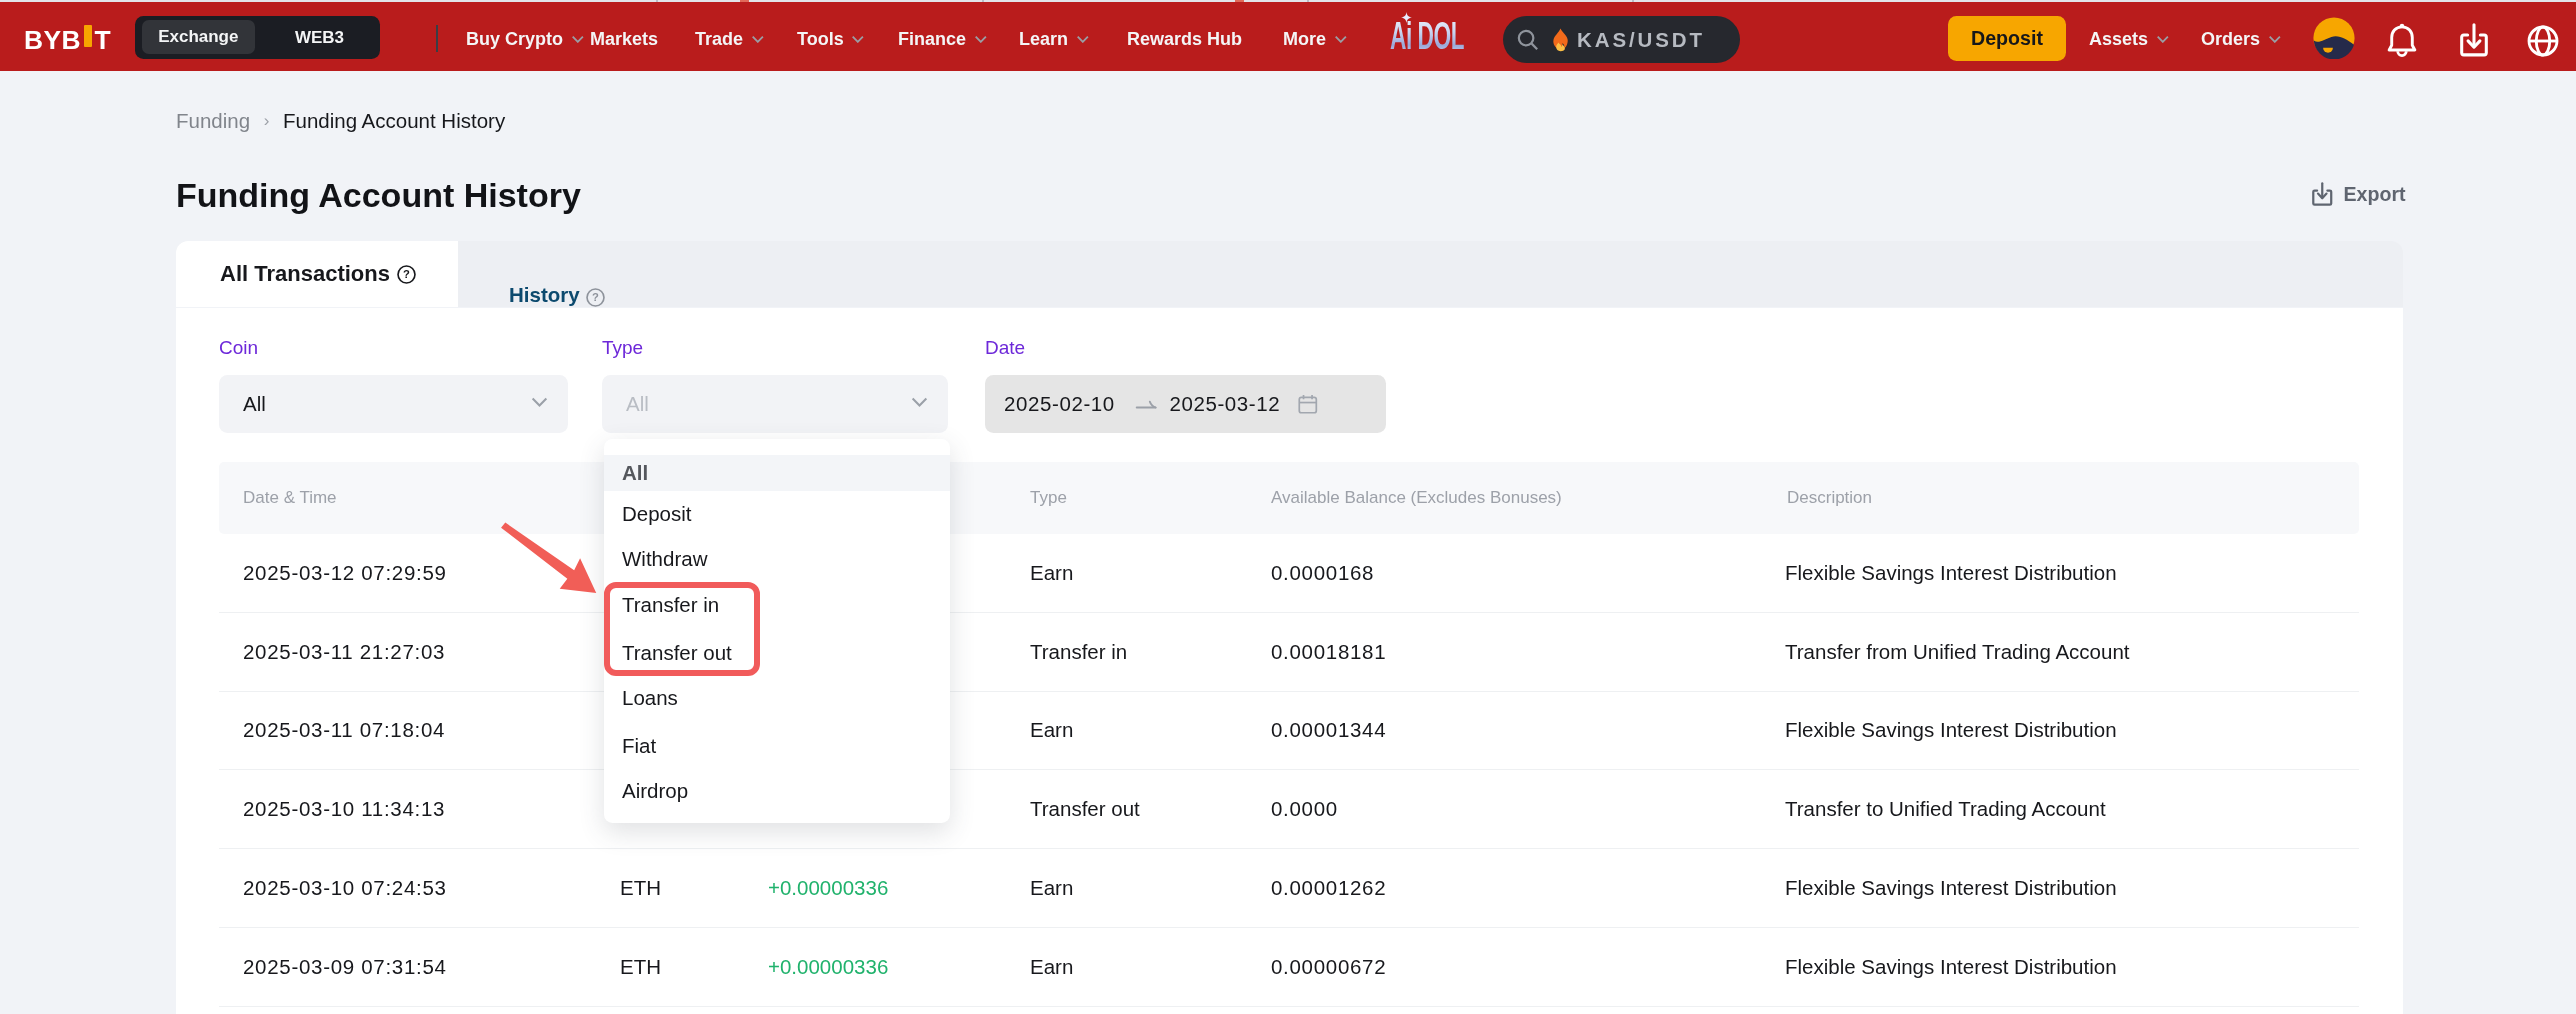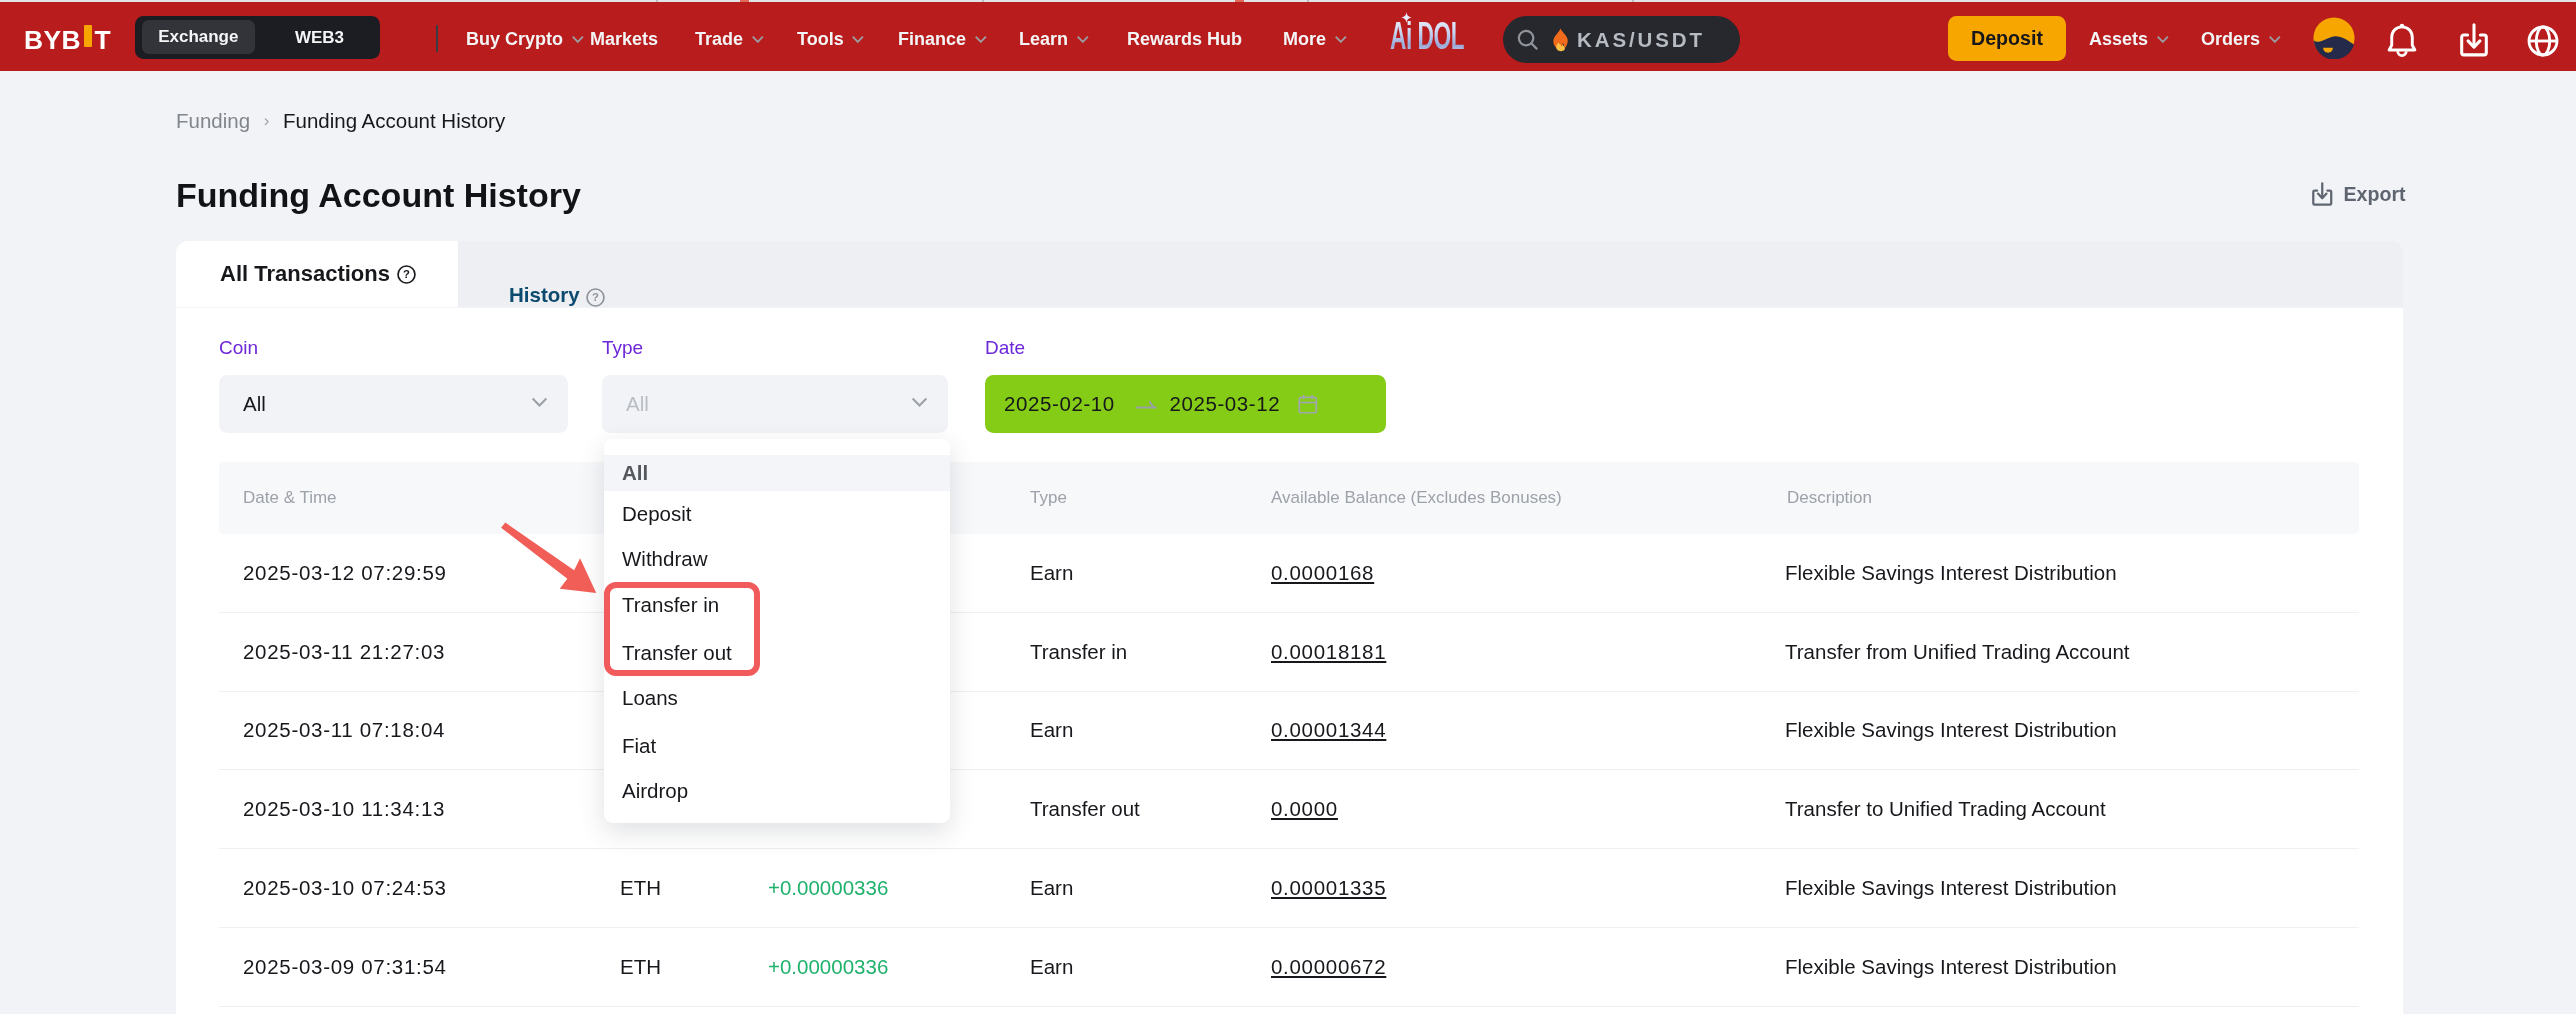--- a/index.html
+++ b/index.html
@@ -42,28 +42,28 @@
 #activetab { position:absolute; left:0; top:0; width:282px; height:66px; background:#ffffff; border-radius:12px 0 0 0; display:flex; align-items:center; }
 #activetab .lbl { margin-left:44px; font-size:22px; font-weight:700; color:#17181c; }
 #histtab { position:absolute; left:333px; top:0; height:66px; display:flex; align-items:flex-end; font-size:20.5px; color:#0c4a6e; font-weight:700; }
 .qicon { margin-left:6.8px; }
 
 
 #card { position:absolute; left:176px; top:308px; width:2227px; height:707px; background:#ffffff; }
 .flabel { position:absolute; top:29px; font-size:19px; color:#6d28d9; }
 .finput { position:absolute; top:67px; height:58px; background:#f2f3f6; border-radius:8.5px; display:flex; align-items:center; font-size:20.5px; color:#17181c; }
 .finput .chevd { position:absolute; right:19px; top:20.5px; }
-#datepill { position:absolute; left:809px; top:67px; width:401px; height:58px; background:#84cc16; border-radius:8.5px; display:flex; align-items:center; font-size:20.5px; color:#17181c; letter-spacing:0.6px; }
+#datepill { position:absolute; left:809px; top:67px; width:401px; height:58px; background:#e5e5e5; border-radius:8.5px; display:flex; align-items:center; font-size:20.5px; color:#17181c; letter-spacing:0.6px; }
 
 
 #thead { position:absolute; left:43px; top:154px; width:2140px; height:72px; background:#f7f8fa; border-radius:5.1px; display:flex; align-items:center; font-size:17px; color:#9da1a9; }
 .hc { position:absolute; }
 .row { position:absolute; left:43px; width:2140px; height:79px; border-bottom:0.9px solid #eef0f2; font-size:20.5px; color:#17181c; }
 .row span { position:absolute; top:50%; transform:translateY(-50%); white-space:nowrap; }
-.c1 { left:24px; letter-spacing:0.7px; } .c2 { left:401px; } .c3 { left:549px; } .c4 { left:811px; } .c5 { left:1052px; letter-spacing:0.7px;text-decoration:underline; } .c6 { left:1566px; }
+.c1 { left:24px; letter-spacing:0.7px; } .c2 { left:401px; } .c3 { left:549px; } .c4 { left:811px; } .c5 { left:1052px; letter-spacing:0.7px; } .c6 { left:1566px; }
 .green { color:#20b26c;text-align:center; }
 
 
 #dropdown { position:absolute; left:604px; top:439px; width:346px; height:384px; background:#fff; border-radius:8.5px; box-shadow:0 8.5px 25.6px rgba(60,66,80,0.16); z-index:20; }
 #dropdown .opt { position:absolute; left:0; width:100%; height:46px; display:flex; align-items:center; padding-left:18px; font-size:20.5px; color:#17181c; }
 #dropdown .sel { background:#f3f5f8; font-weight:700; color:#54575d; height:36px; }
 
 
 #redbox { position:absolute; left:604px; top:582px; width:156px; height:94px; border:6px solid #f15b5b; border-radius:12px; z-index:30; }
 #redarrow { position:absolute; left:460px; top:486px; z-index:30; }
@@ -250,21 +250,21 @@
       <span class="c1">2025-03-10 11:34:13</span>
       <span class="c4">Transfer out</span>
       <span class="c5">0.0000</span>
       <span class="c6">Transfer to Unified Trading Account</span>
     </div>
   <div class="row" style="top:541px">
       <span class="c1">2025-03-10 07:24:53</span>
       <span class="c2">ETH</span>
       <span class="c3 green">+0.00000336</span>
       <span class="c4">Earn</span>
-      <span class="c5">0.00001335</span>
+      <span class="c5">0.00001262</span>
       <span class="c6">Flexible Savings Interest Distribution</span>
     </div>
   <div class="row" style="top:620px">
       <span class="c1">2025-03-09 07:31:54</span>
       <span class="c2">ETH</span>
       <span class="c3 green">+0.00000336</span>
       <span class="c4">Earn</span>
       <span class="c5">0.00000672</span>
       <span class="c6">Flexible Savings Interest Distribution</span>
     </div>

